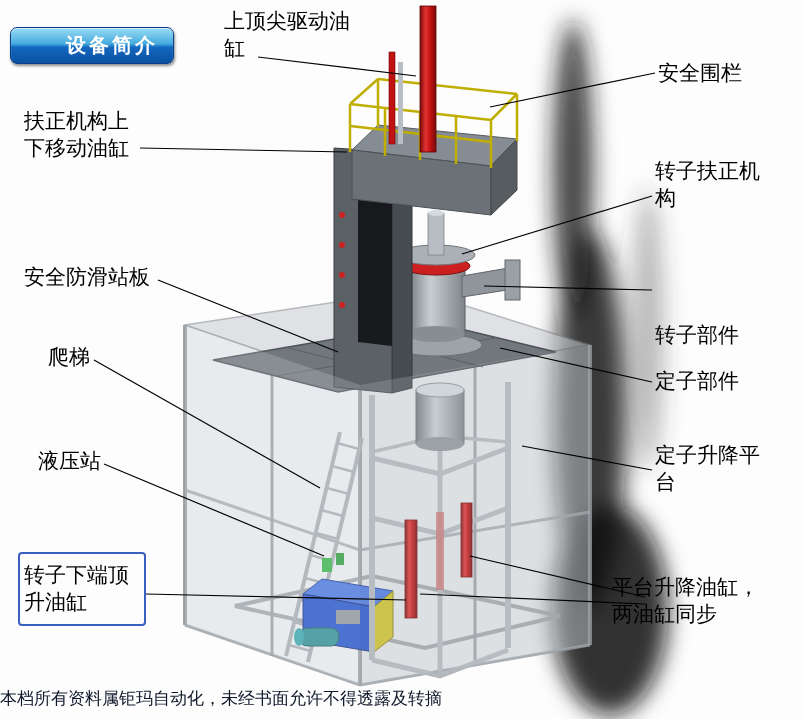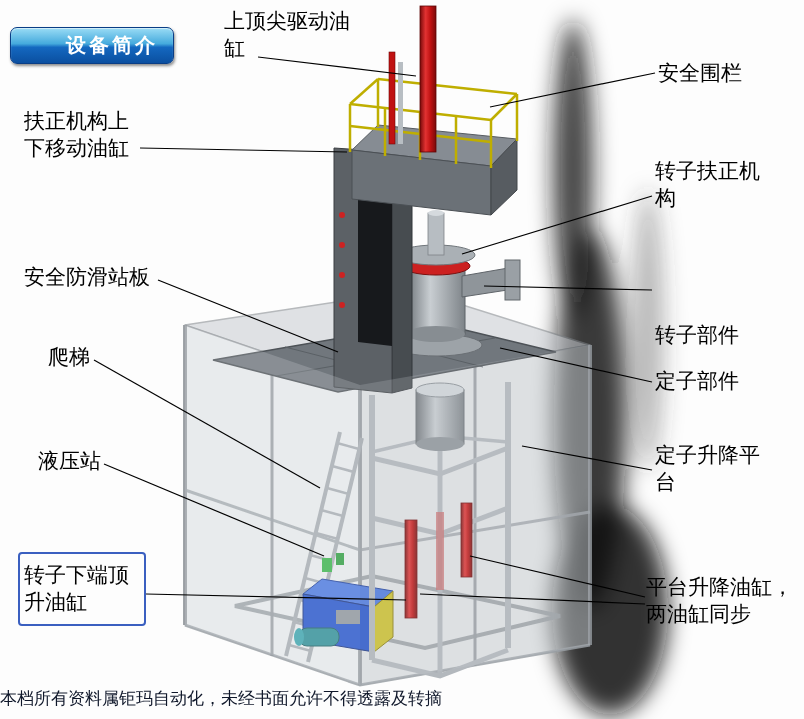--- a/index.html
+++ b/index.html
@@ -18,21 +18,21 @@
   .lbl-centering      { left:24px;  top:108px; width:115px; }
   .lbl-rotor-centering{ left:655px; top:158px; width:115px; }
   .lbl-antislip       { left:24px;  top:264px; }
   .lbl-rotor-part     { left:655px; top:274px;margin-top:48px; }
   .lbl-ladder         { left:48px;  top:344px; }
   .lbl-stator-part    { left:655px; top:368px; }
   .lbl-hydraulic      { left:38px;  top:448px; }
   .lbl-stator-lift    { left:655px; top:444px; width:115px;font-family:Liberation Mono, monospace; }
   .lbl-rotor-jack     { left:18px;  top:552px; width:116px;
                         border:2px solid #3a5fc0; border-radius:4px; padding:8px 4px; }
-  .lbl-platform-cyl   { left:646px; top:574px; width:152px; }
+  .lbl-platform-cyl   { left:612px; top:574px; width:152px; }
   .footer {
     position:absolute; left:0; right:0; top:687px; text-align:left;
     font-size:17px; color:#0f172a;
   }
   .badge {
     position:absolute; left:10px; top:27px; width:122px; height:35px;
     display:flex; align-items:center; justify-content:center;
     color:#fff; font-weight:bold; font-size:20px; letter-spacing:3px;
     font-family:"Liberation Sans","DejaVu Sans",sans-serif;
     background:linear-gradient(180deg,#9adcf5 0%,#45aadd 45%,#1468c0 55%,#0b4fa0 100%);

